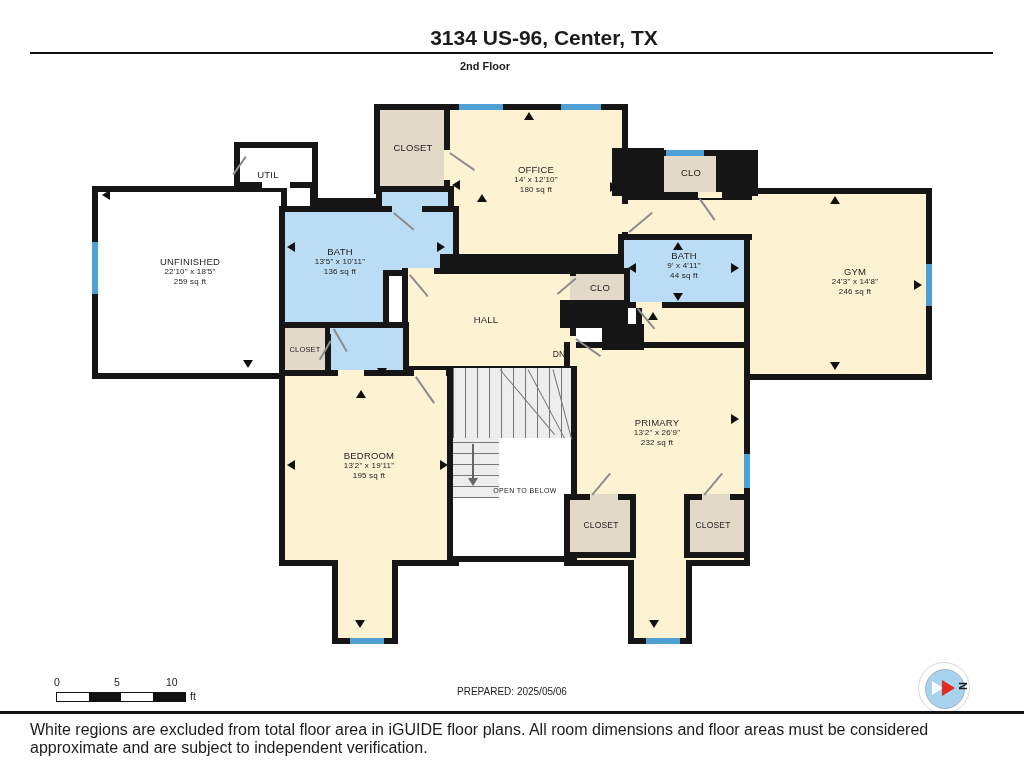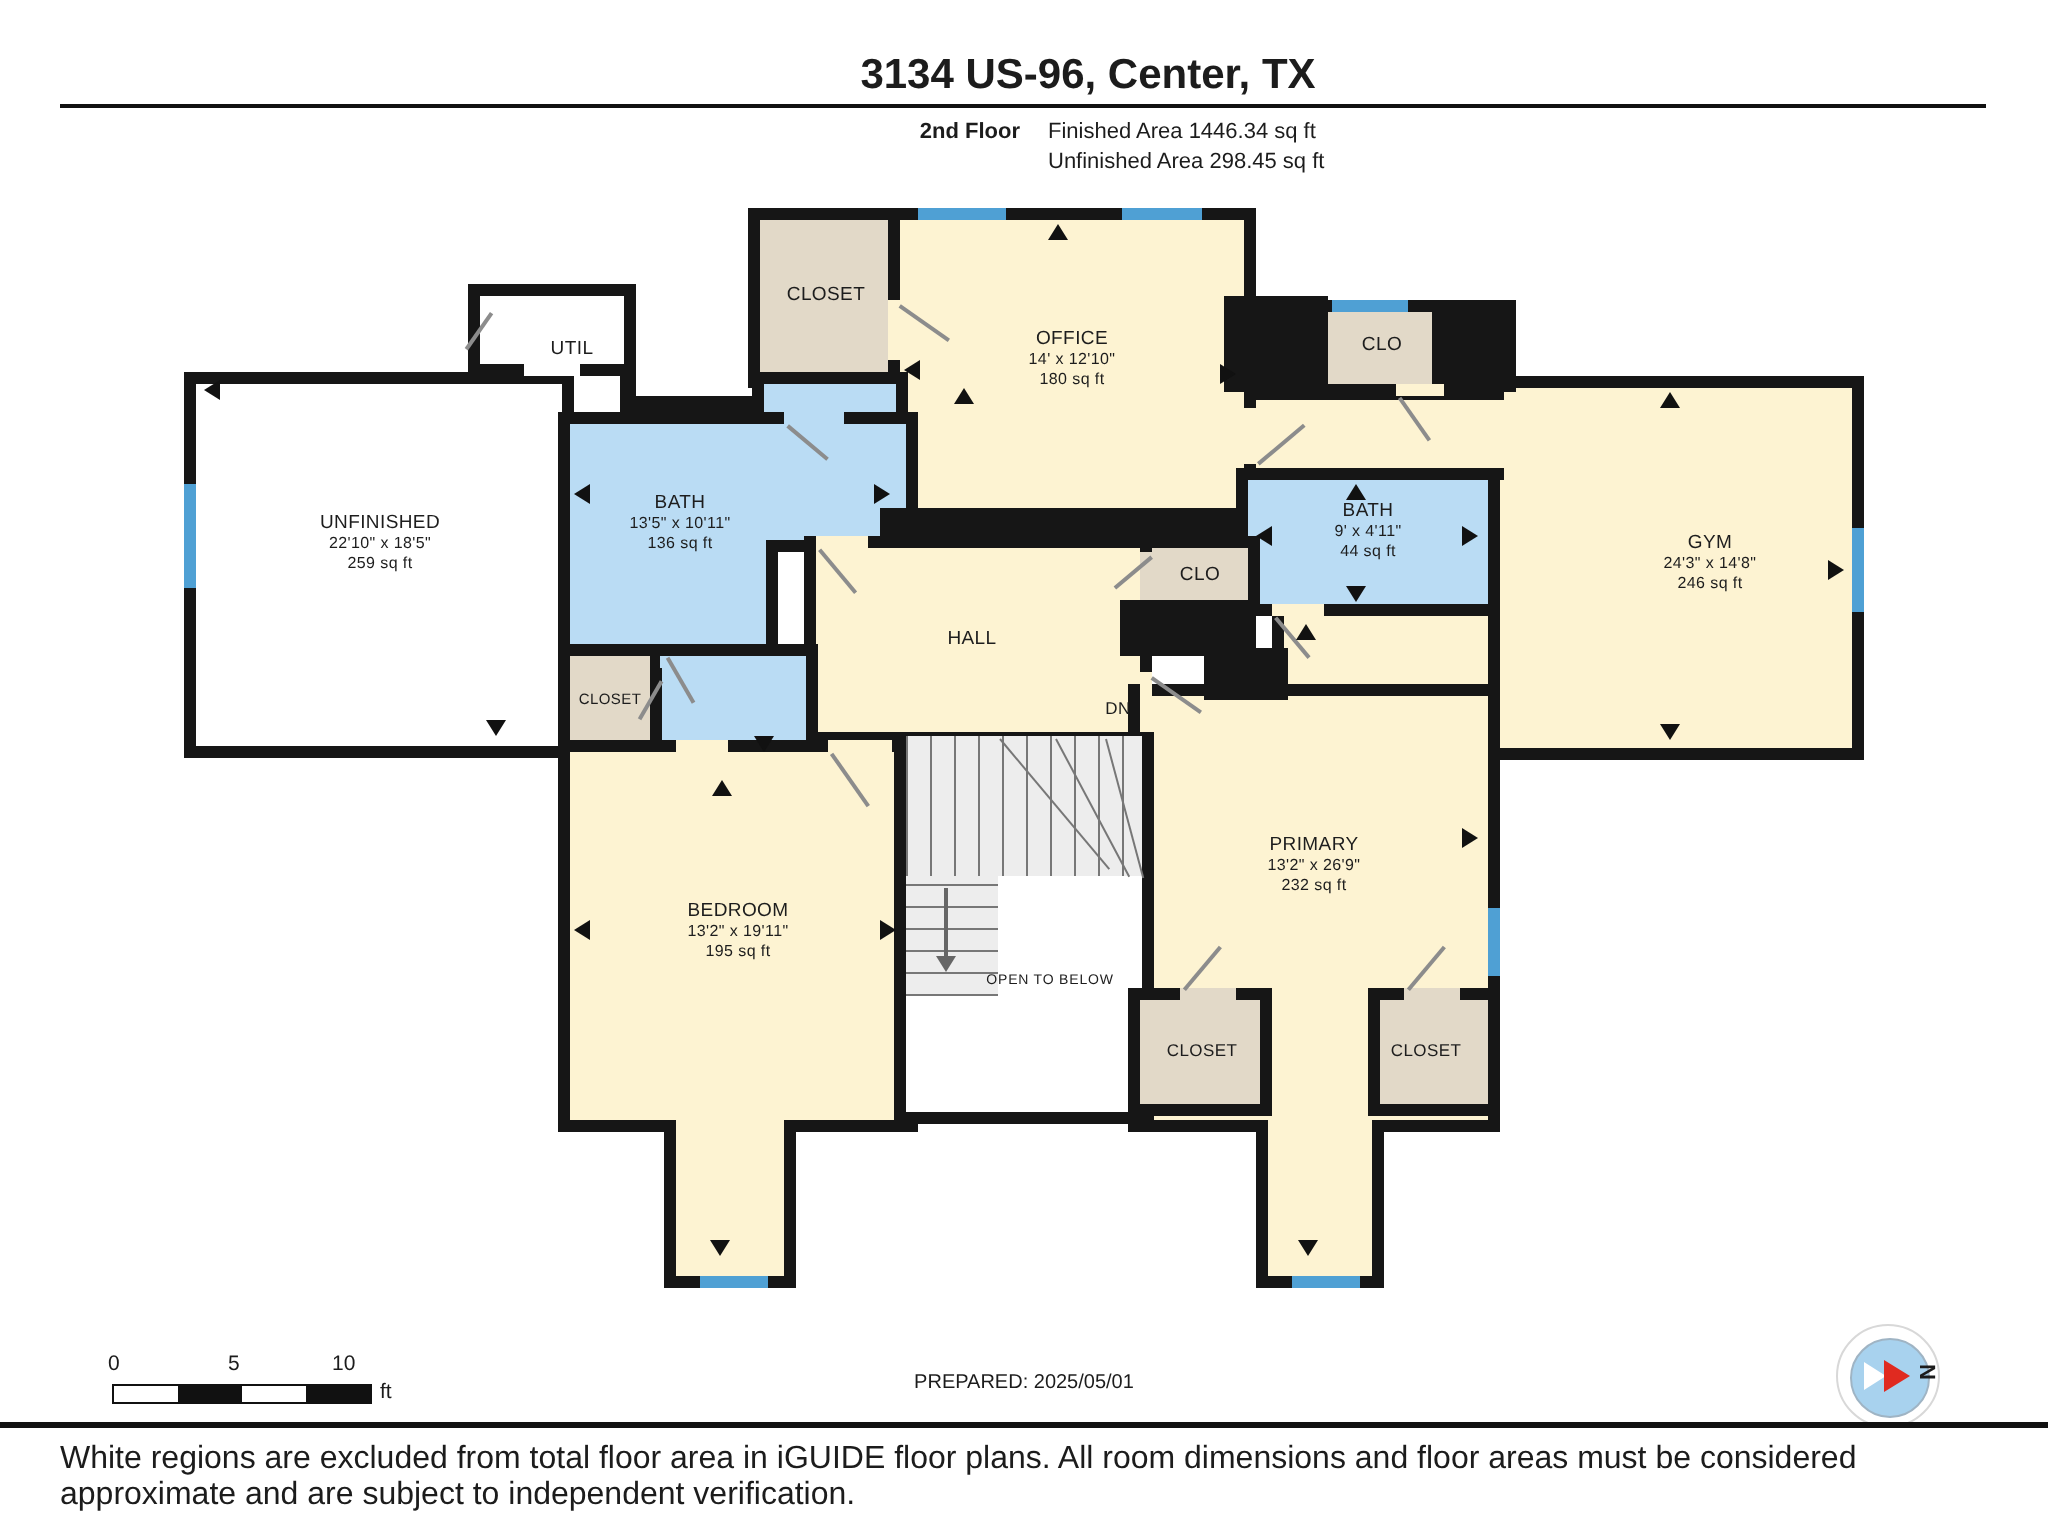--- a/index.html
+++ b/index.html
@@ -43,24 +43,20 @@
     transform:rotate(90deg);z-index:72;}
   .tri{position:absolute;width:0;height:0;z-index:72;}
 </style>
 </head>
 <body>
 
 <div class="hdr-title">3134 US-96, Center, TX</div>
 <div class="rule" style="left:30px;top:52px;width:963px;height:2px"></div>
 <div class="floorinfo">
   <div class="fl">2nd Floor</div>
-  <div class="areas">
-    <div>Finished Area 1446.34 sq ft</div>
-    <div>Unfinished Area 298.45 sq ft</div>
-  </div>
 </div>
 
 <div class="room" style="left:92px;top:186px;width:195px;height:193px;background:#fff"></div>
 <div class="room" style="left:234px;top:142px;width:84px;height:46px;background:#fff"></div>
 <div class="room" style="left:374px;top:104px;width:78px;height:90px;background:#e2d9c8"></div>
 <div class="room" style="left:444px;top:104px;width:184px;height:158px;background:#fdf3d2"></div>
 <div class="room" style="left:376px;top:186px;width:78px;height:90px;background:#badcf4"></div>
 <div class="room" style="left:279px;top:206px;width:180px;height:70px;background:#badcf4"></div>
 <div class="room" style="left:279px;top:270px;width:110px;height:64px;background:#badcf4;border-top:none"></div>
 <div class="room" style="left:402px;top:268px;width:174px;height:104px;background:#fdf3d2"></div>
@@ -151,21 +147,21 @@
 <div class="ar lf" style="left:287px;top:460px"></div>
 <div class="ar rt" style="left:440px;top:460px"></div>
 <div class="ar rt" style="left:731px;top:414px"></div>
 <div class="ar dn" style="left:355px;top:620px"></div>
 <div class="ar dn" style="left:649px;top:620px"></div>
 <div class="ar dn" style="left:377px;top:368px"></div>
 <div class="ar up" style="left:356px;top:390px"></div>
 <div class="ar rt" style="left:914px;top:280px"></div>
 <div class="ar up" style="left:648px;top:312px"></div>
 
-<div class="lbl" style="left:256px;top:169px;width:60px">
+<div class="lbl" style="left:238px;top:169px;width:60px">
   <div>UTIL</div>
   </div>
 <div class="lbl" style="left:115px;top:256px;width:150px">
   <div>UNFINISHED</div>
   <div class="d">22'10" x 18'5"</div>
   <div class="d">259 sq ft</div>
   </div>
 <div class="lbl" style="left:375px;top:142px;width:76px">
   <div>CLOSET</div>
   </div>
@@ -222,20 +218,20 @@
   </div>
 <div class="lbl" style="left:678px;top:520px;width:70px;font-size:8.5px">
   <div>CLOSET</div>
   </div>
 
 <div class="scale-num" style="left:54px;top:676px">0</div>
 <div class="scale-num" style="left:114px;top:676px">5</div>
 <div class="scale-num" style="left:166px;top:676px">10</div>
 <div class="scalebar"></div>
 <div class="scale-num" style="left:190px;top:690px">ft</div>
-<div class="prepared">PREPARED: 2025/05/01</div>
+<div class="prepared">PREPARED: 2025/05/06</div>
 <div class="compass-ring"></div>
 <div class="compass-face"></div>
 <div class="tri" style="left:932px;top:681px;border-top:7px solid transparent;border-bottom:7px solid transparent;border-left:11px solid #fff"></div>
 <div class="tri" style="left:942px;top:680px;border-top:8px solid transparent;border-bottom:8px solid transparent;border-left:13px solid #e02a20"></div>
 <div class="compass-n">N</div>
 <div class="rule" style="left:0;top:711px;width:1024px;height:3px"></div>
 <div class="disclaimer">White regions are excluded from total floor area in iGUIDE floor plans. All room dimensions and floor areas must be considered approximate and are subject to independent verification.</div>
 
 </body></html>

